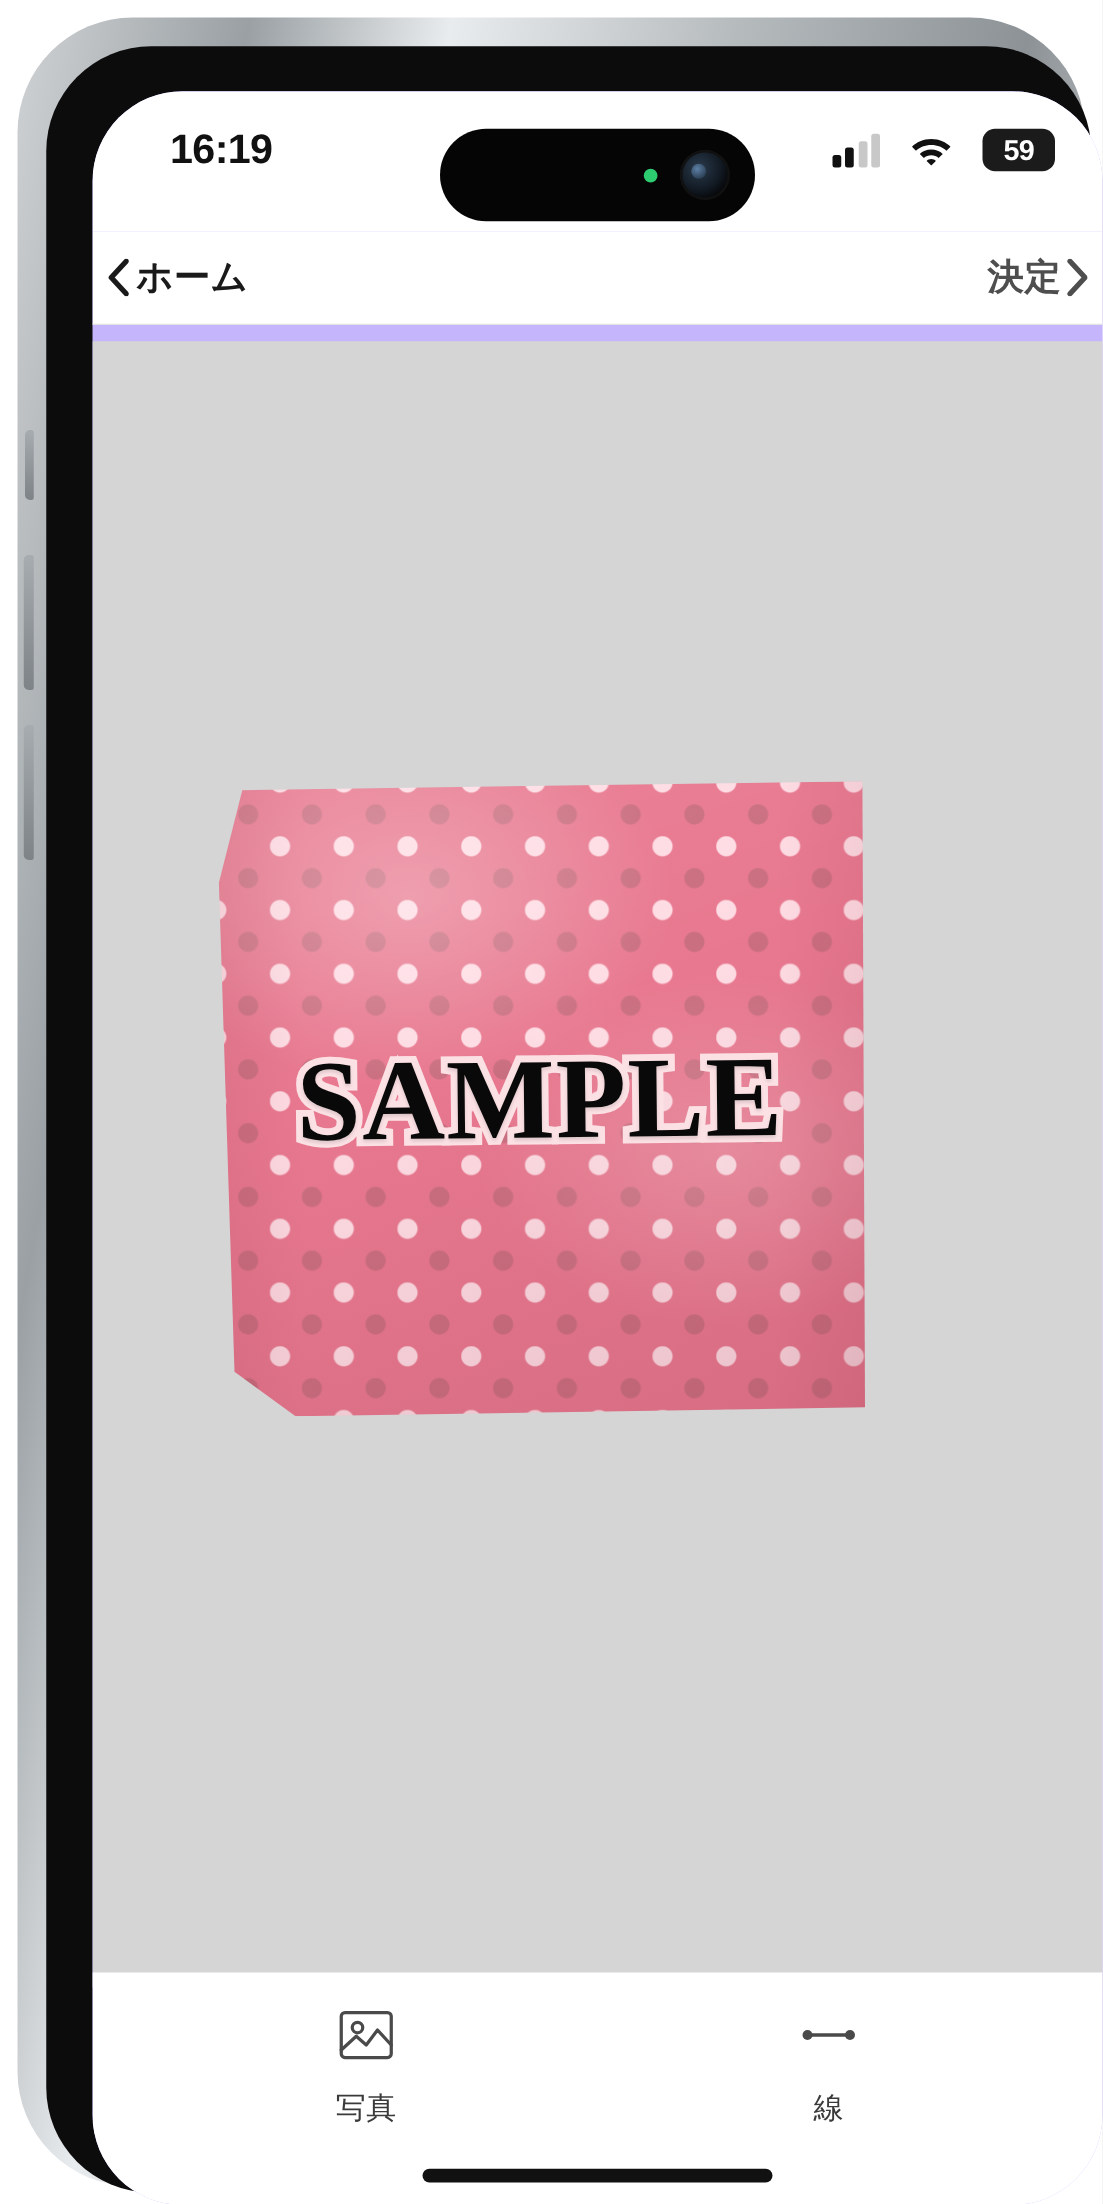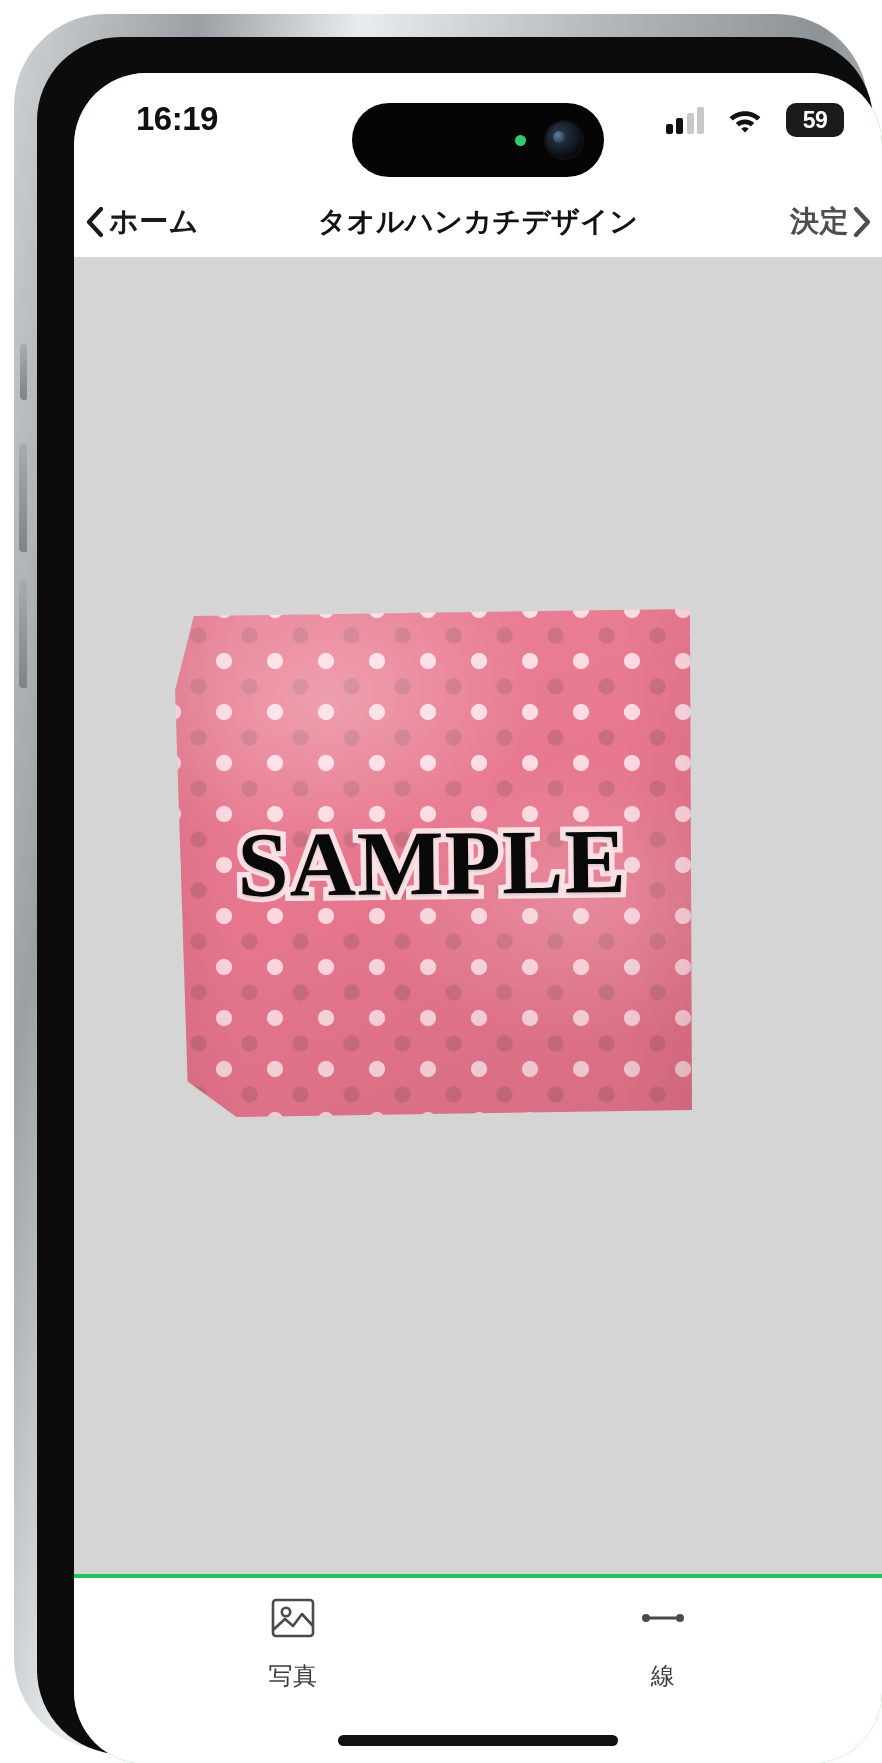--- a/index.html
+++ b/index.html
@@ -25,21 +25,21 @@
     left: 23px; top: 23px;
     width: 836px; height: 1717px;
     border-radius: 84px;
     background: #0c0c0d;
   }
   #phone-screen {
     position: absolute;
     left: 37px; top: 36px;
     width: 808px; height: 1691px;
     border-radius: 72px;
-    background: #22c55e;
+    background: #c4b5fd;
     overflow: hidden;
   }
 
   
   .side-btn { position: absolute; background: linear-gradient(180deg,#a7acb0,#7e8388); border-radius: 3px; }
   #btn-silent   { left: 6px;  top: 330px; width: 7px;  height: 56px;  border-radius: 4px 2px 2px 4px;}
   #btn-vol-up   { left: 5px;  top: 430px; width: 8px;  height: 108px; border-radius: 4px 2px 2px 4px;}
   #btn-vol-down { left: 5px;  top: 566px; width: 8px;  height: 108px; border-radius: 4px 2px 2px 4px;}
   #btn-power    { right: 5px; top: 500px; width: 8px;  height: 160px; border-radius: 2px 4px 4px 2px;}
 
@@ -119,21 +119,21 @@
   }
   #nav-confirm {
     position: absolute; right: 12px;
     display: flex; align-items: center; gap: 4px;
     color: #4e4e4e;
   }
   #nav-confirm-label { font-size: 29px; font-weight: 800; letter-spacing: 0.5px; }
 
   
   #canvas-area {
-    position: absolute; left: 0; top: 184px;
+    position: absolute; left: 0; top: 200px;
     width: 100%; height: 1317px;
     background: #d5d5d5;
   }
 
   
   #towel-preview {
     position: absolute;
     left: 98px; top: 352px;
     width: 520px; height: 508px;
     background-color: #e8788f;
@@ -169,21 +169,21 @@
     paint-order: stroke fill;
     text-shadow: 0 2px 3px rgba(0,0,0,0.12);
   }
 
   
   #bottom-toolbar {
     position: absolute; left: 0; bottom: 0;
     width: 100%; height: 186px;
     background: #ffffff;
     display: flex; align-items: flex-start; justify-content: space-around;
-    padding: 12px 34px 0 34px;
+    padding: 22px 34px 0 34px;
   }
   .tool-item {
     display: flex; flex-direction: column; align-items: center; gap: 14px;
     width: 128px; cursor: pointer;
   }
   .tool-icon { width: 56px; height: 56px; display: flex; align-items: center; justify-content: center; }
   .tool-label { font-size: 24px; color: #3a3a3a; letter-spacing: 0.5px; white-space: nowrap; }
 
   #home-indicator {
     position: absolute; left: 50%; transform: translateX(-50%);
@@ -227,21 +227,20 @@
       </div>
 
       <div id="nav-bar">
         <div id="nav-back">
           <svg class="chev" viewBox="0 0 17 30">
             <path d="M15 2 L3 15 L15 28" fill="none" stroke="#1a1a1a" stroke-width="4.2" stroke-linecap="round" stroke-linejoin="round"></path>
           </svg>
           <span id="nav-back-label">ホーム</span>
         </div>
 
-        <div id="nav-title">タオルハンカチデザイン</div>
 
         <div id="nav-confirm">
           <span id="nav-confirm-label">決定</span>
           <svg class="chev" viewBox="0 0 17 30">
             <path d="M3 2 L15 15 L3 28" fill="none" stroke="#4e4e4e" stroke-width="4.2" stroke-linecap="round" stroke-linejoin="round"></path>
           </svg>
         </div>
       </div>
 
       <div id="canvas-area">

